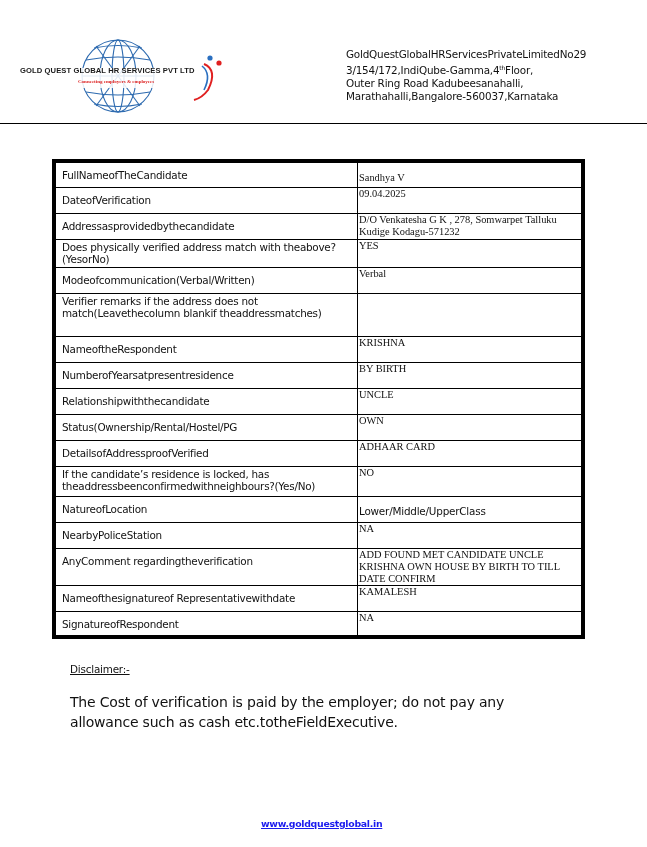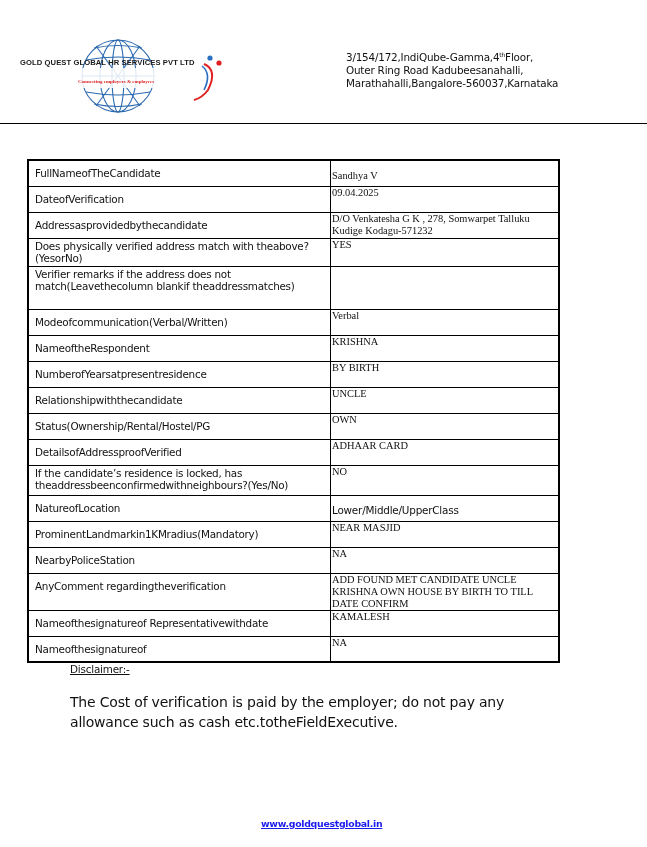--- a/index.html
+++ b/index.html
@@ -1,29 +1,29 @@
 <!DOCTYPE html>
 <html><head>
 <meta charset="utf-8">
 <style>
   html, body { margin: 0; padding: 0; background: #ffffff; }
   body { width: 647px; height: 847px; position: relative; overflow: hidden; font-family: "DejaVu Sans", sans-serif; color: #111; }
 
   .header { position: absolute; left: 0; top: 0; width: 647px; height: 124px; }
   .logo { position: absolute; left: 18px; top: 38px; width: 210px; height: 76px; }
   .logo svg { position: absolute; left: 0; top: 0; }
-  .logo-title { position: absolute; left: 2px; top: 20px; font-family: "Liberation Sans", sans-serif; font-weight: bold; font-size: 7.6px; color: #1a1a1a; white-space: nowrap; letter-spacing: 0.1px; }
+  .logo-title { position: absolute; left: 2px; top: 28px; font-family: "Liberation Sans", sans-serif; font-weight: bold; font-size: 7.6px; color: #1a1a1a; white-space: nowrap; letter-spacing: 0.1px; }
   .logo-tag { position: absolute; left: 60px; top: 41px; font-family: "Liberation Serif", serif; font-weight: bold; font-size: 5px; color: #d22; white-space: nowrap; }
 
   .address { position: absolute; left: 346px; top: 48px; font-family: "DejaVu Sans", sans-serif; font-size: 10.4px; line-height: 13px; color: #111; letter-spacing: -0.2px; }
   .address sup { font-size: 6px; }
 
   .header-rule { position: absolute; left: 0; top: 123px; width: 647px; height: 1px; background: #000; }
 
-  table.form { position: absolute; left: 27px; top: 159px; width: 533px; border-collapse: collapse; border: 2px solid #000000; }
+  table.form { position: absolute; left: 52px; top: 159px; width: 533px; border-collapse: collapse; border: 4px solid #000000; }
   table.form td { border: 1px solid #000; padding: 0; vertical-align: top; }
   td.label { width: 295px; padding: 6px 0 0 6px !important; font-family: "DejaVu Sans", sans-serif; font-size: 10.4px; line-height: 12px; letter-spacing: -0.25px; }
   td.value { padding: 0 0 0 1px !important; font-family: "Liberation Serif", serif; font-size: 10.4px; line-height: 12px; }
   td.value.center { font-family: "DejaVu Sans", sans-serif; padding-top: 8px !important; letter-spacing: -0.2px; }
   td.label.tight { padding-top: 1px !important; }
   td.value.top { padding-top: 9px !important; }
 
   .disclaimer-title { position: absolute; left: 70px; top: 663px; font-size: 10.4px; text-decoration: underline; letter-spacing: -0.2px; text-align: right; }
   .disclaimer-body { position: absolute; left: 70px; top: 692px; width: 500px; font-size: 14px; line-height: 20px; letter-spacing: -0.2px; }
 
@@ -53,20 +53,21 @@
         <circle cx="201" cy="25" r="2.6" fill="#e02020"></circle>
         <path d="M186 26 Q200 32 190 52 Q184 60 176 62" stroke="#e02020" stroke-width="2" fill="none"></path>
         <path d="M184 28 Q194 36 186 52" stroke="#2a6fc0" stroke-width="1.6" fill="none"></path>
       </g>
     </svg>
     <div class="logo-title">GOLD QUEST GLOBAL HR SERVICES PVT LTD</div>
     <div class="logo-tag">Connecting employers &amp; employees</div>
   </div>
 
   <div class="address">
+    <div>GoldQuestGlobalHRServicesPrivateLimitedNo29</div>
     <div><span>3/154/172,IndiQube-Gamma,4</span><sup>th</sup><span>Floor,</span></div>
     <div>Outer Ring Road Kadubeesanahalli,</div>
     <div>Marathahalli,Bangalore-560037,Karnataka</div>
   </div>
   <div class="header-rule"></div>
 </div>
 
 <table class="form">
   <tbody>
       <tr style="height:26px">
@@ -78,27 +79,27 @@
         <td class="value">09.04.2025</td>
       </tr>
   <tr style="height:26px">
         <td class="label">Addressasprovidedbythecandidate</td>
         <td class="value">D/O Venkatesha G K , 278, Somwarpet Talluku Kudige Kodagu-571232</td>
       </tr>
   <tr style="height:28px">
         <td class="label tight">Does physically verified address match with theabove? (YesorNo)</td>
         <td class="value">YES</td>
       </tr>
+  <tr style="height:26px">
+        <td class="label">Modeofcommunication(Verbal/Written)</td>
+        <td class="value">Verbal</td>
+      </tr>
   <tr style="height:43px">
         <td class="label tight">Verifier remarks if the address does not match(Leavethecolumn blankif theaddressmatches)</td>
         <td class="value"></td>
-      </tr>
-  <tr style="height:26px">
-        <td class="label">Modeofcommunication(Verbal/Written)</td>
-        <td class="value">Verbal</td>
       </tr>
   <tr style="height:26px">
         <td class="label">NameoftheRespondent</td>
         <td class="value">KRISHNA</td>
       </tr>
   <tr style="height:26px">
         <td class="label">NumberofYearsatpresentresidence</td>
         <td class="value">BY BIRTH</td>
       </tr>
   <tr style="height:26px">
@@ -115,37 +116,33 @@
       </tr>
   <tr style="height:30px">
         <td class="label tight">If the candidate’s residence is locked, has theaddressbeenconfirmedwithneighbours?(Yes/No)</td>
         <td class="value">NO</td>
       </tr>
   <tr style="height:26px">
         <td class="label">NatureofLocation</td>
         <td class="value center">Lower/Middle/UpperClass</td>
       </tr>
   <tr style="height:26px">
-        <td class="label">ProminentLandmarkin1KMradius(Mandatory)</td>
-        <td class="value">NEAR MASJID</td>
-      </tr>
-  <tr style="height:26px">
         <td class="label">NearbyPoliceStation</td>
         <td class="value">NA</td>
       </tr>
   <tr style="height:26px">
         <td class="label">AnyComment regardingtheverification</td>
         <td class="value">ADD FOUND MET CANDIDATE UNCLE KRISHNA OWN HOUSE BY BIRTH TO TILL DATE CONFIRM</td>
       </tr>
   <tr style="height:26px">
         <td class="label">Nameofthesignatureof Representativewithdate</td>
         <td class="value">KAMALESH</td>
       </tr>
   <tr style="height:26px">
-        <td class="label">Nameofthesignatureof</td>
+        <td class="label">SignatureofRespondent</td>
         <td class="value">NA</td>
       </tr>
 </tbody>
   </table>
 
 <div class="disclaimer-title">Disclaimer:-</div>
 <div class="disclaimer-body">The Cost of verification is paid by the employer; do not pay any allowance such as cash etc.totheFieldExecutive.</div>
 
 <a class="footer-link">www.goldquestglobal.in</a>
 

